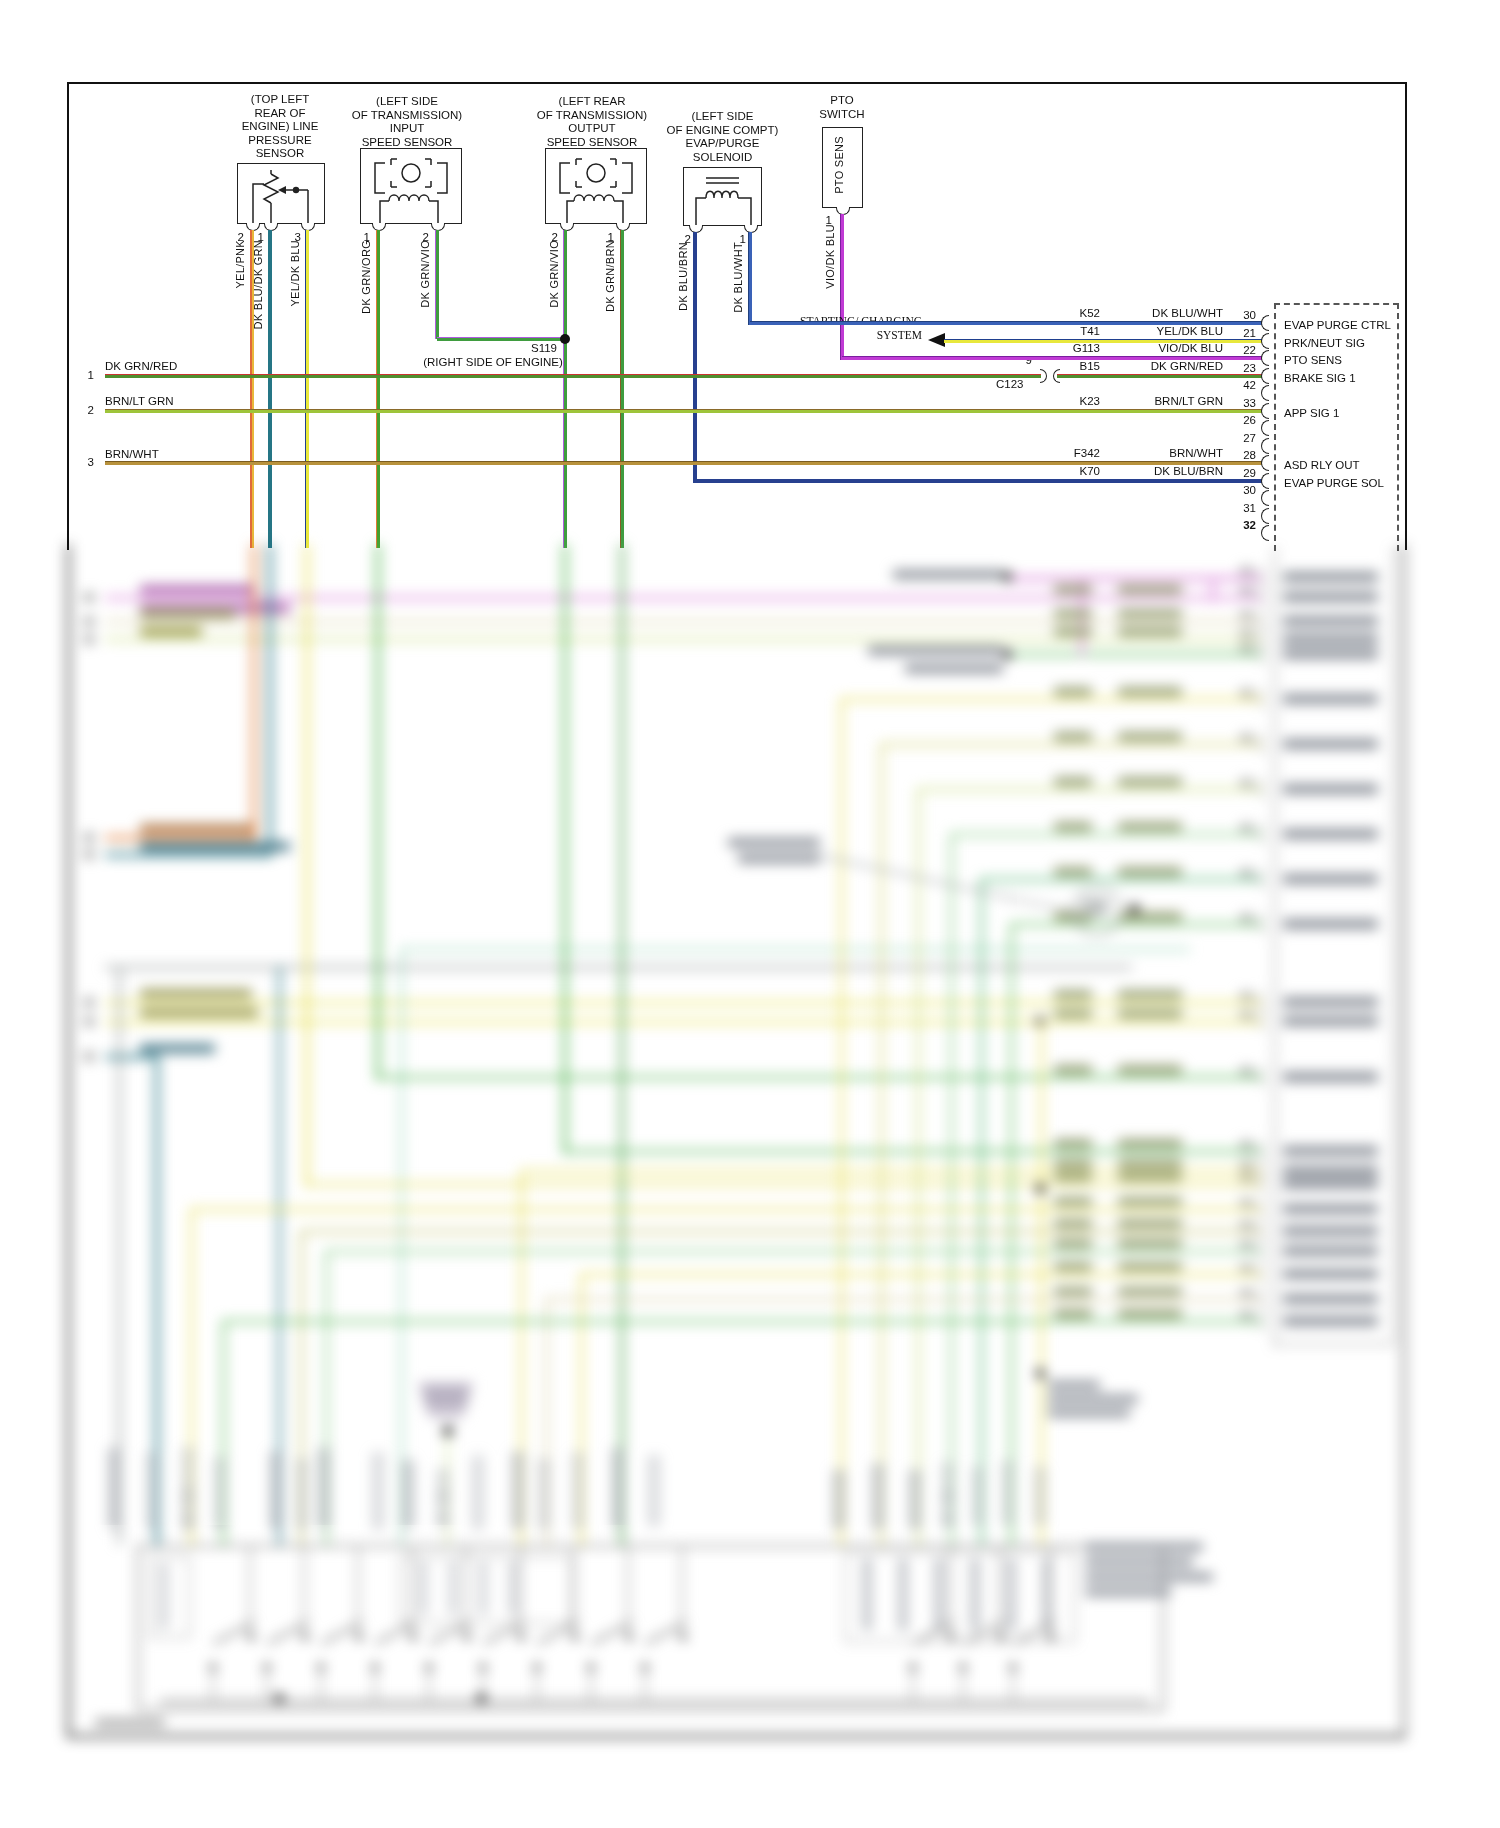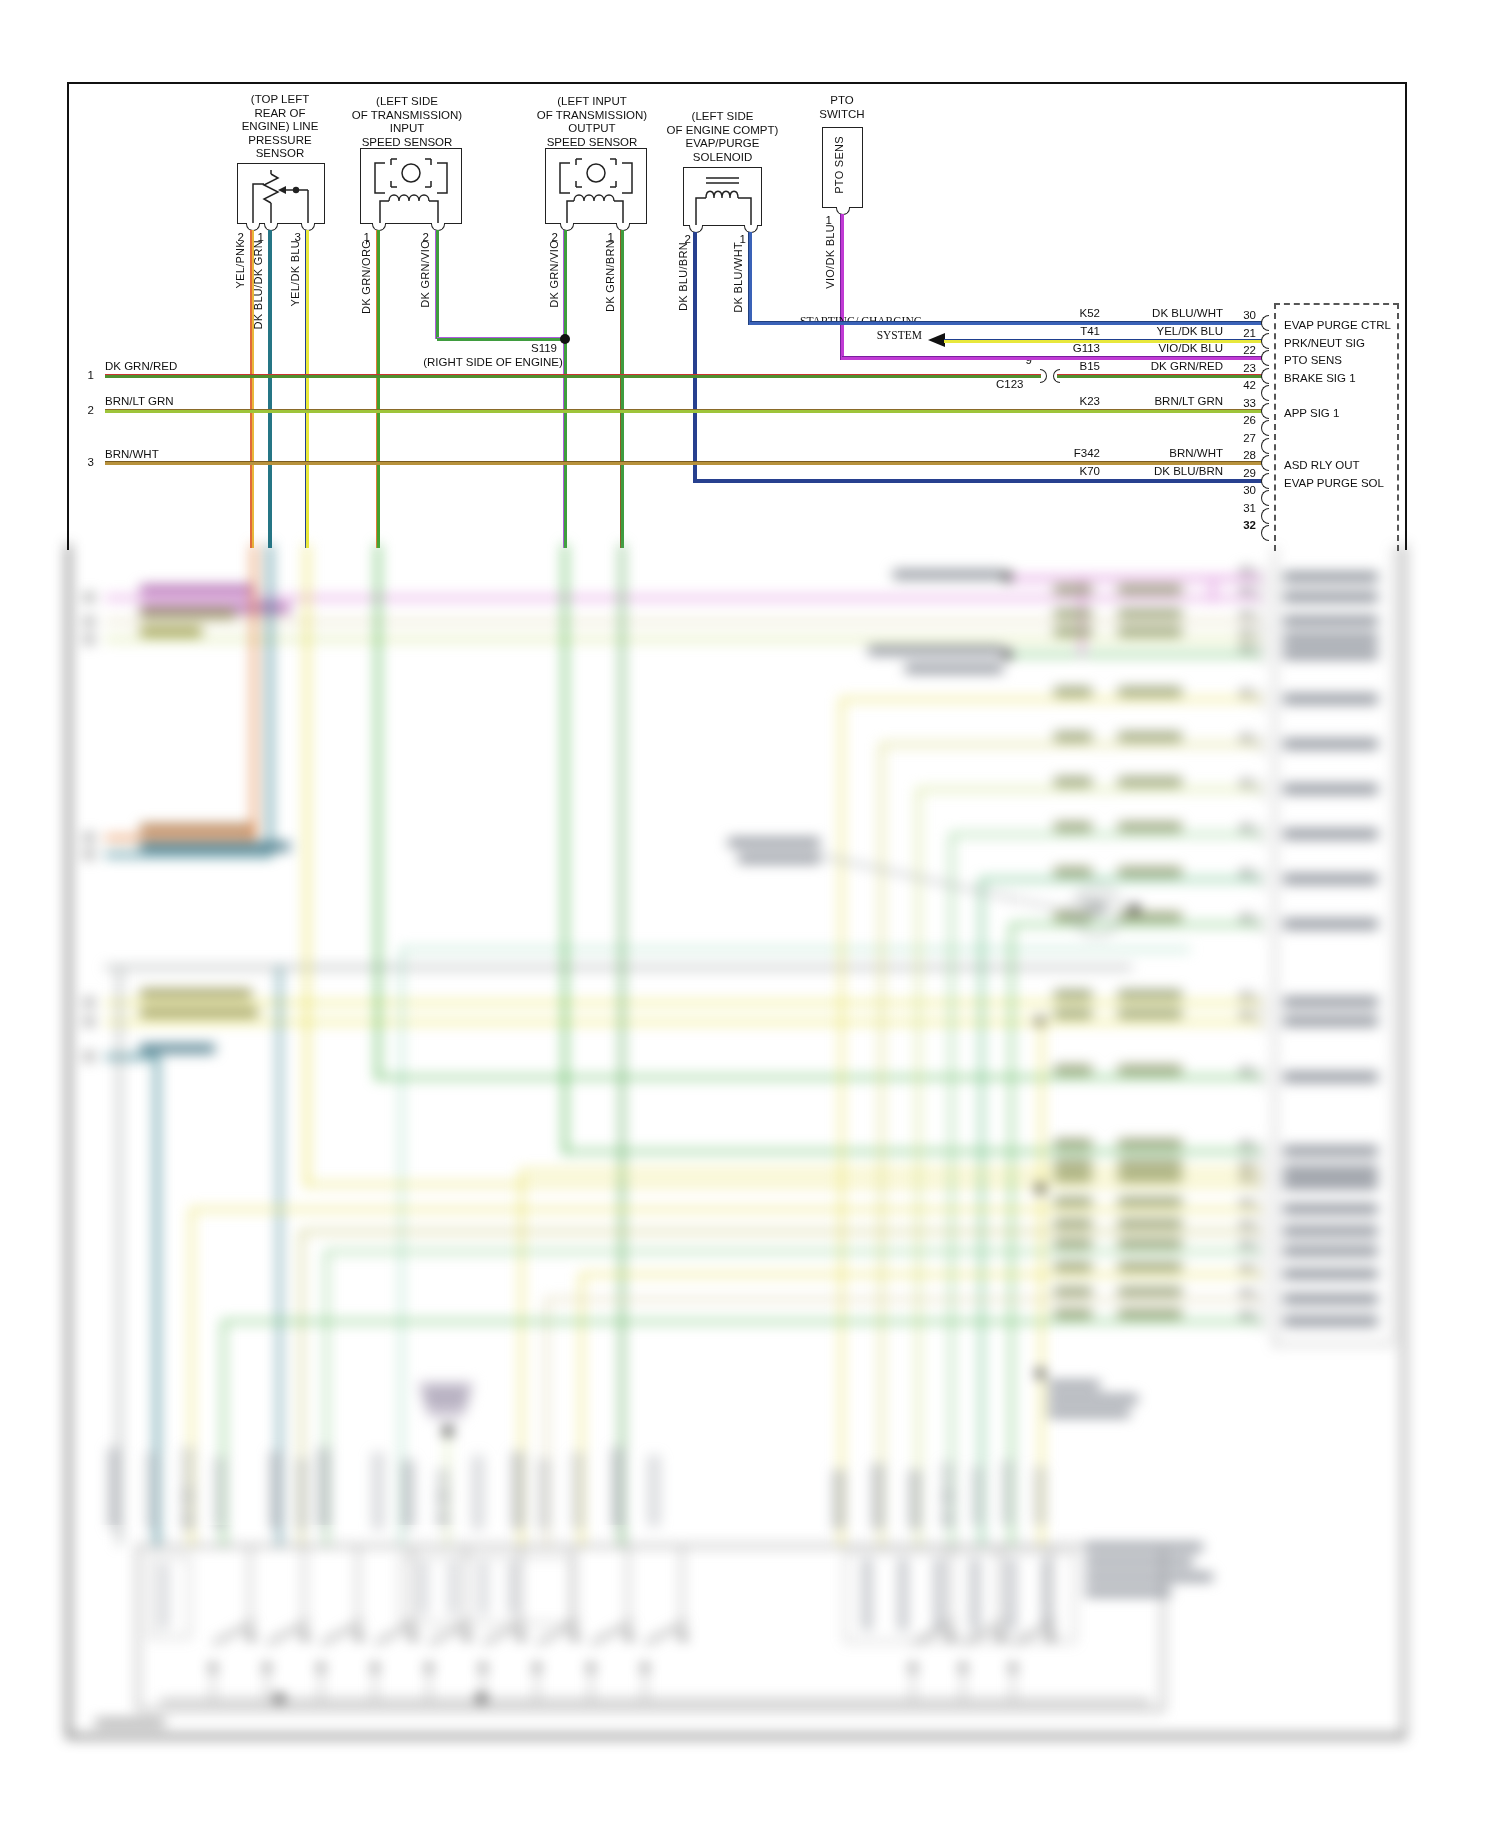--- a/index.html
+++ b/index.html
@@ -60,21 +60,21 @@
       <path d="M28,52 H19 V74 M68,52 H77 V74" fill="none" stroke="#222" stroke-width="1.5"></path>
     </svg>
   </div>
   <div class="abs barc" style="left:372px;top:223px;"></div>
   <div class="abs barc" style="left:431px;top:223px;"></div>
   <div class="abs t tr" style="left:356px;top:231px;width:14px;">1</div>
   <div class="abs t tr" style="left:415px;top:231px;width:14px;">2</div>
   <div class="abs vt" style="left:361px;top:240px;">DK GRN/ORG</div>
   <div class="abs vt" style="left:420px;top:240px;">DK GRN/VIO</div>
 
-  <div class="abs t tc" style="left:512px;top:95px;width:160px;">(LEFT INPUT
+  <div class="abs t tc" style="left:512px;top:95px;width:160px;">(LEFT REAR
 OF TRANSMISSION)
 OUTPUT
 SPEED SENSOR</div>
   <div class="abs box" style="left:545px;top:148px;width:100px;height:74px;">
     <svg width="100" height="74" viewBox="0 0 100 74">
       <circle cx="50" cy="24" r="9" fill="none" stroke="#222" stroke-width="1.5"></circle>
       <path d="M36,10 h-6 M30,10 v6 M64,10 h6 M70,10 v6 M36,38 h-6 M30,38 v-6 M64,38 h6 M70,38 v-6" fill="none" stroke="#222" stroke-width="1.5"></path>
       <path d="M24,14 H14 V44 H24 M76,14 H86 V44 H76" fill="none" stroke="#222" stroke-width="1.5"></path>
       <path d="M28,52 c0,-8 10,-8 10,0 c0,-8 10,-8 10,0 c0,-8 10,-8 10,0 c0,-8 10,-8 10,0" fill="none" stroke="#222" stroke-width="1.4"></path>
       <path d="M28,52 H21 V74 M68,52 H77 V74" fill="none" stroke="#222" stroke-width="1.5"></path>

